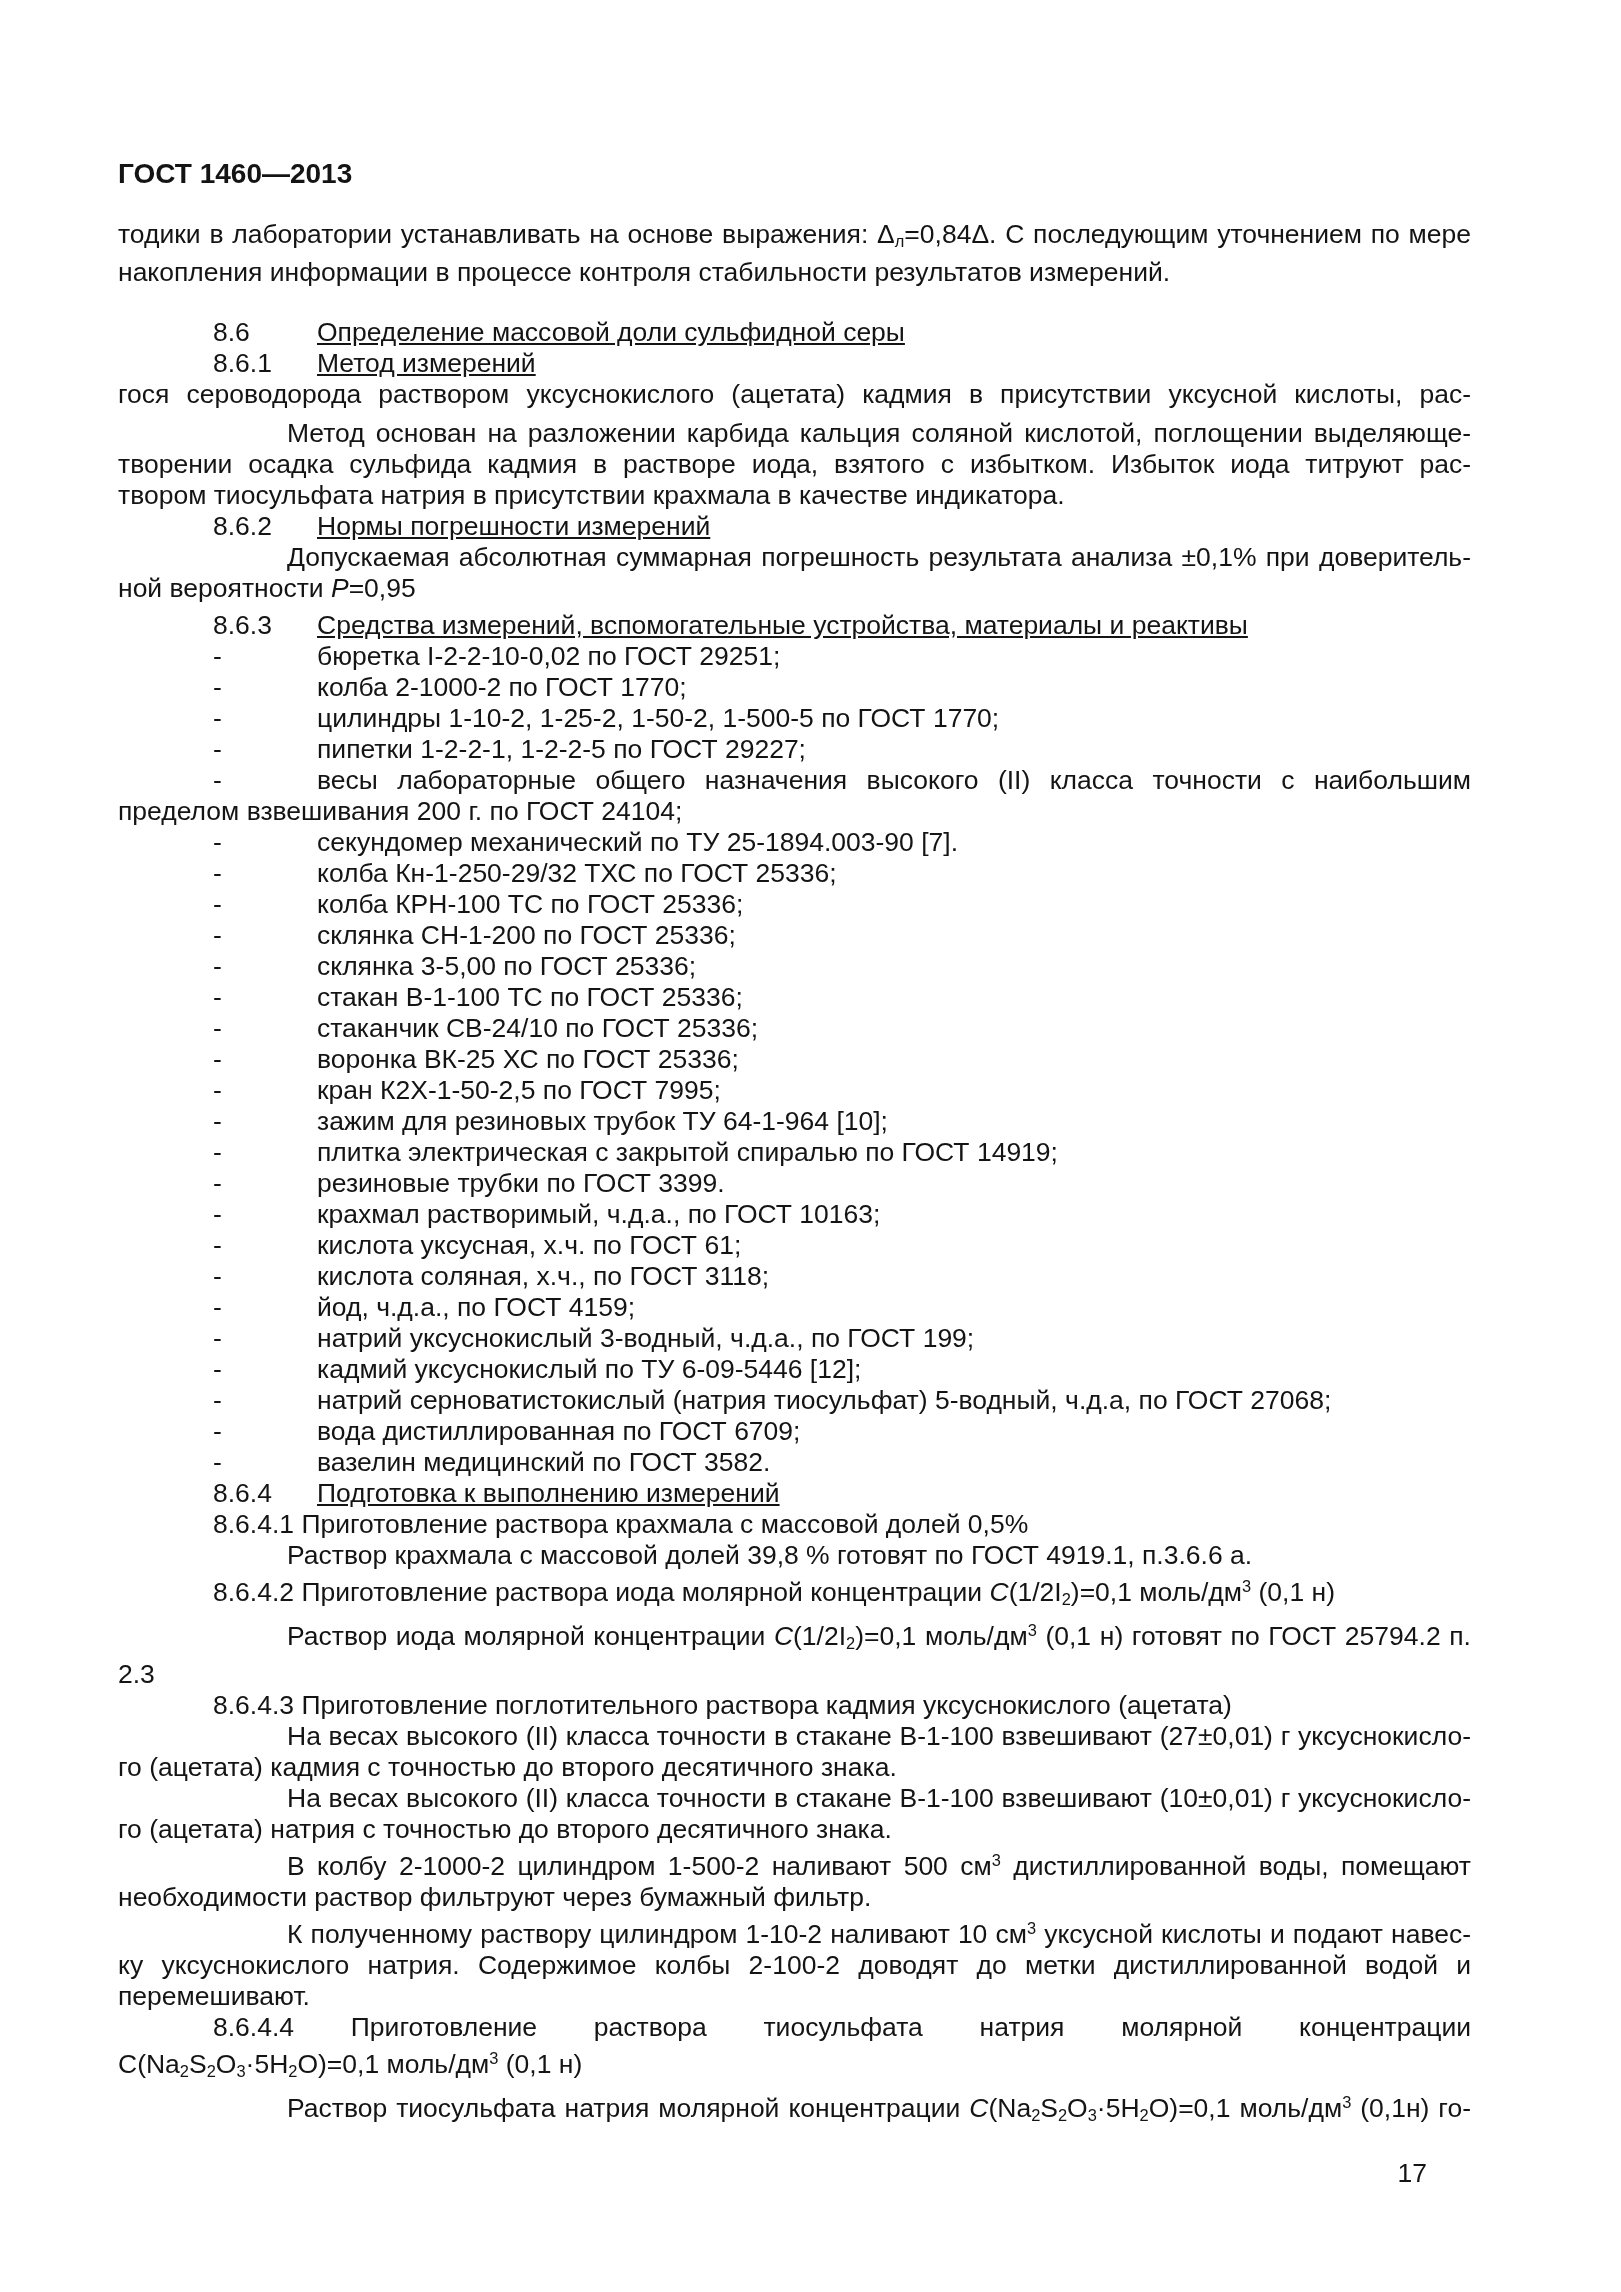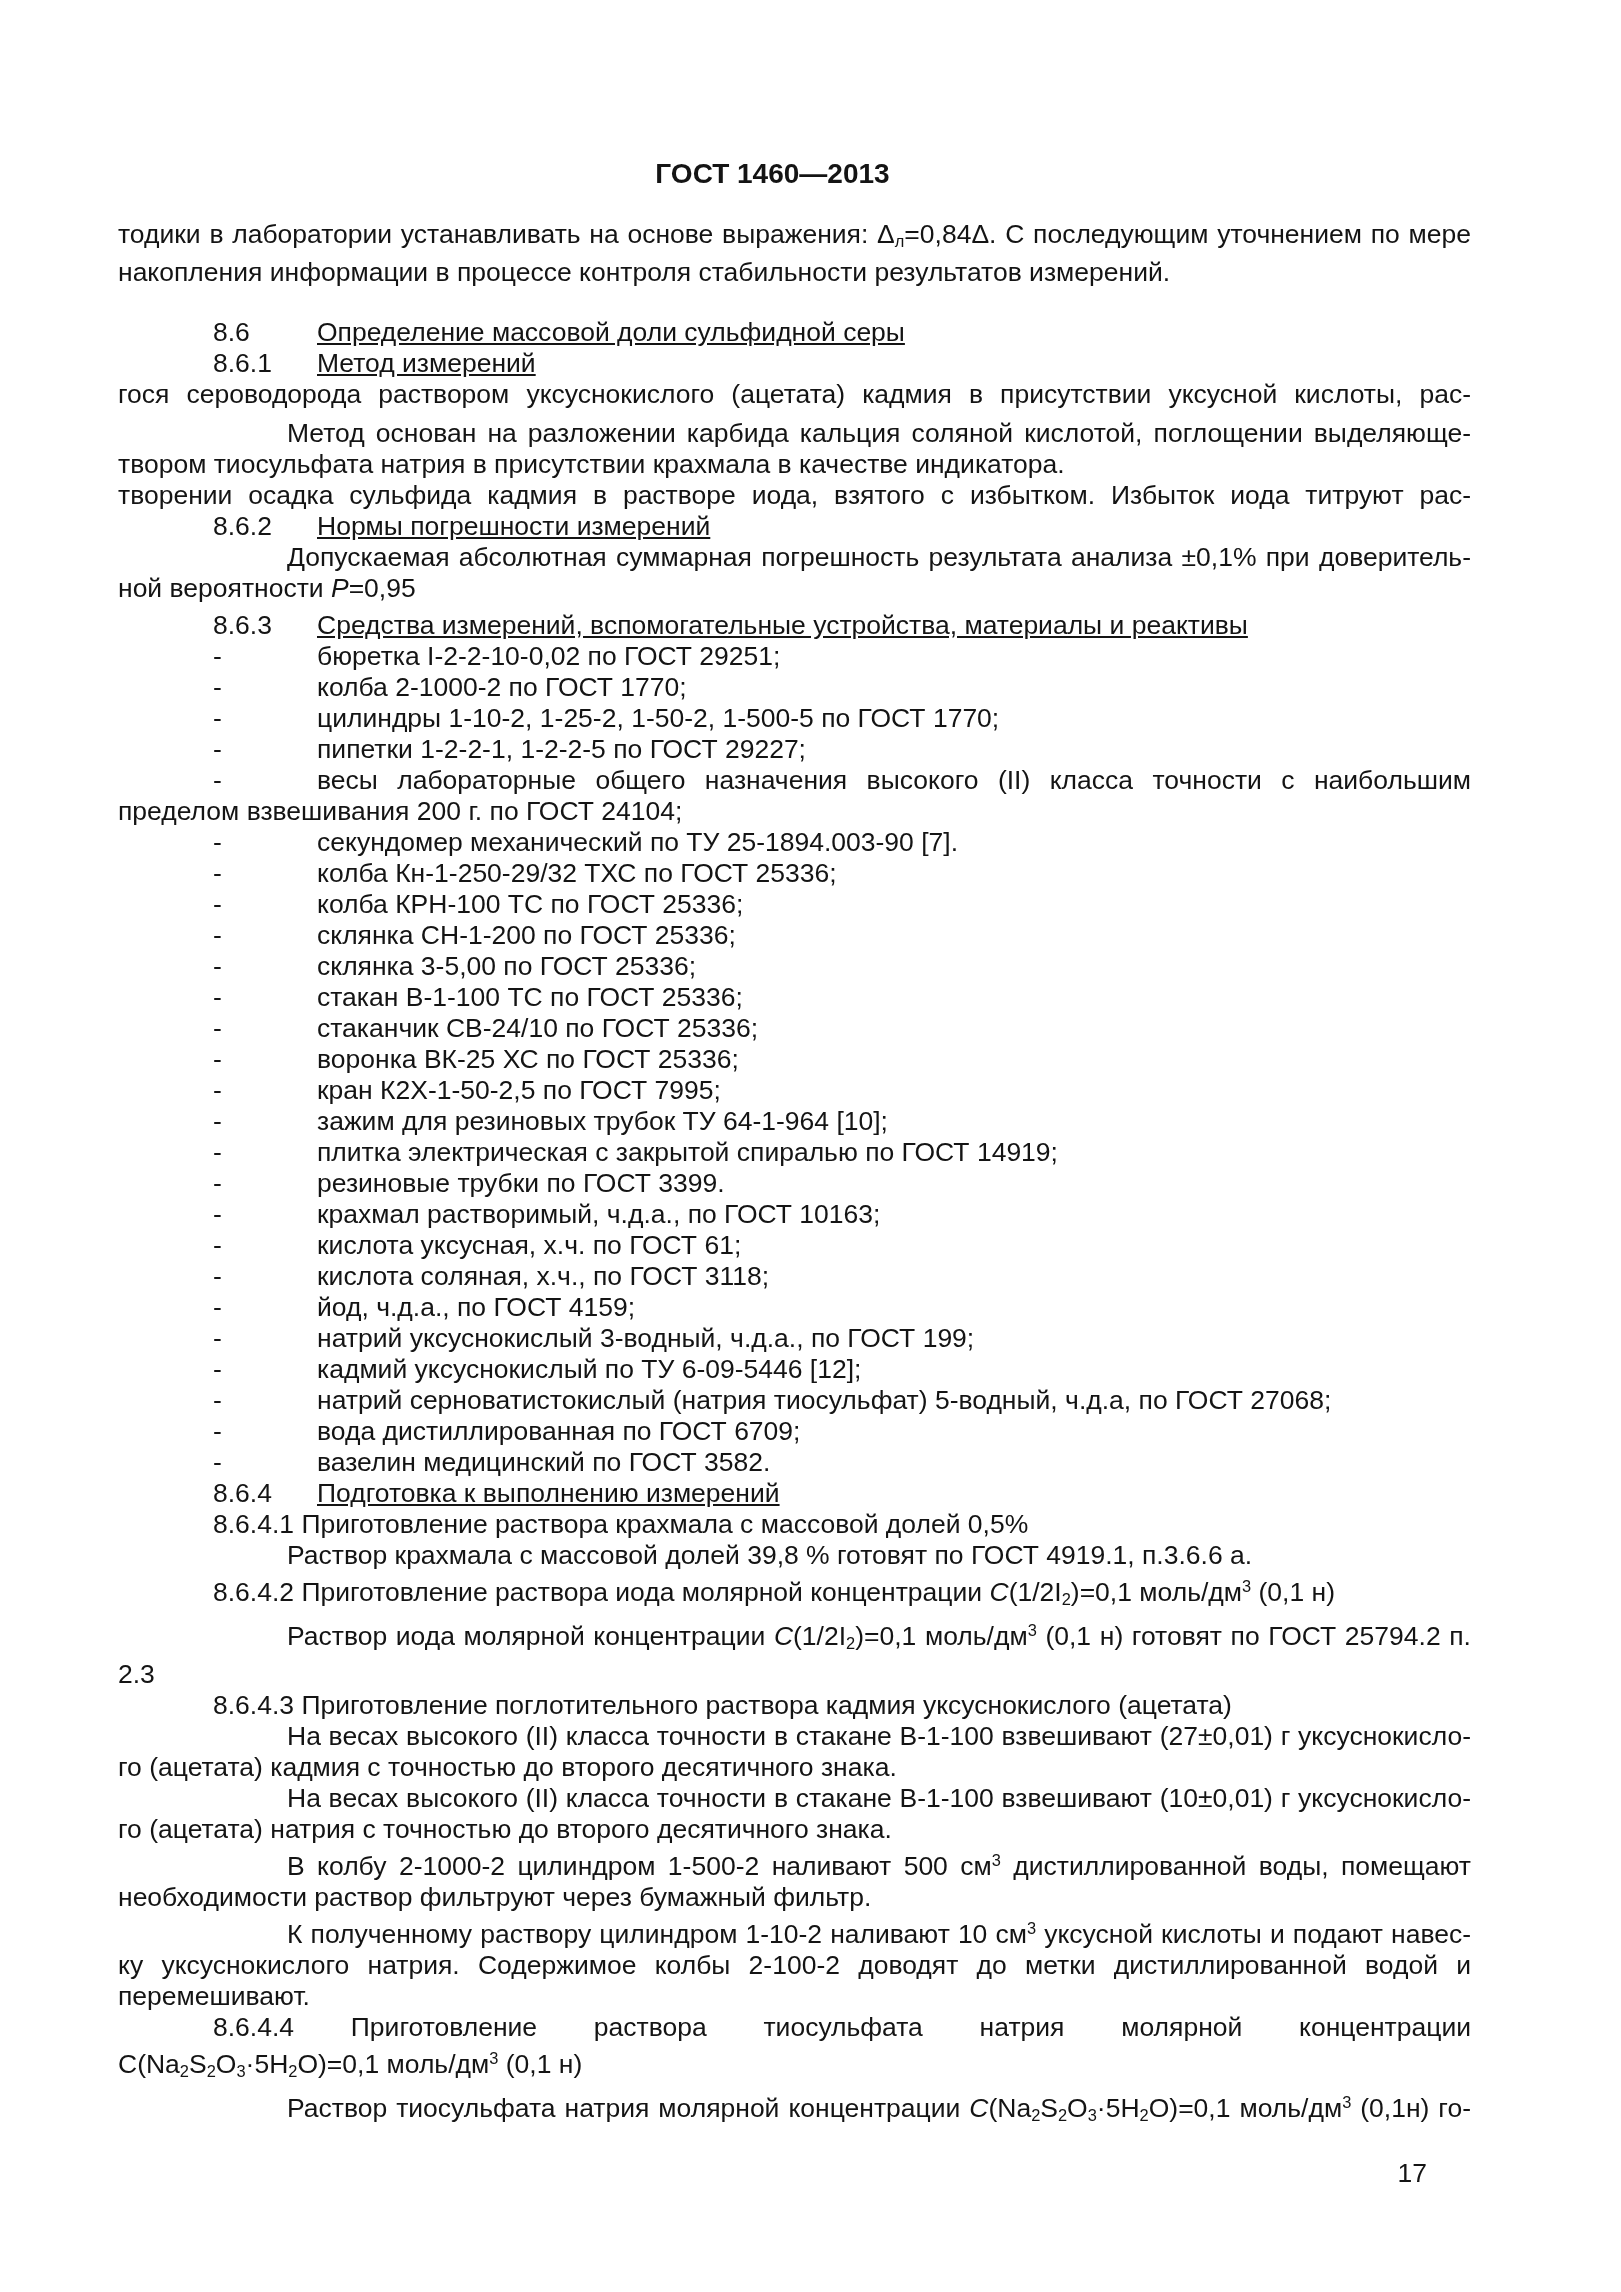--- a/index.html
+++ b/index.html
@@ -15,21 +15,21 @@
     margin: 0 auto;
     overflow: hidden;
   }
   .content {
     position: absolute;
     left: 118px;
     top: 157px;
     width: 1353px;
   }
   .doc-header {
-    text-align: center;
+    text-align: left;
     padding-right: 44px;
     font-weight: bold;
     font-size: 28px;
     line-height: 33px;
     margin-bottom: 29px;
   }
   .ln { min-height: 31px; }
   .jl { text-align: justify; text-align-last: justify; }
   .first { text-indent: 169px; }
   .hi { text-indent: 95px; }
@@ -52,22 +52,22 @@
 <div class="page">
   <div class="content">
     <div class="doc-header">ГОСТ 1460—2013</div>
     <div>
         <div class="ln  jl">тодики в лаборатории устанавливать на основе выражения: Δ<span class="sb">л</span>=0,84Δ. С последующим уточнением по мере</div>
         <div class="ln">накопления информации в процессе контроля стабильности результатов измерений.</div>
         <div class="ln ht" style="margin-top: 29px;"><span class="num">8.6</span>Определение массовой доли сульфидной серы</div>
         <div class="ln ht"><span class="num">8.6.1</span>Метод измерений</div>
         <div class="ln  jl">гося сероводорода раствором уксуснокислого (ацетата) кадмия в присутствии уксусной кислоты, рас-</div>
         <div class="ln first jl" style="margin-top: 7.8px;">Метод основан на разложении карбида кальция соляной кислотой, поглощении выделяюще-</div>
+        <div class="ln  jl">творении осадка сульфида кадмия в растворе иода, взятого с избытком. Избыток иода титруют рас-</div>
         <div class="ln">твором тиосульфата натрия в присутствии крахмала в качестве индикатора.</div>
-        <div class="ln  jl">творении осадка сульфида кадмия в растворе иода, взятого с избытком. Избыток иода титруют рас-</div>
         <div class="ln ht"><span class="num">8.6.2</span>Нормы погрешности измерений</div>
         <div class="ln first jl">Допускаемая абсолютная суммарная погрешность результата анализа ±0,1% при доверитель-</div>
         <div class="ln">ной вероятности <span class="it">Р</span>=0,95</div>
         <div class="ln ht" style="margin-top: 5.9px;"><span class="num">8.6.3</span>Средства измерений, вспомогательные устройства, материалы и реактивы</div>
         <div class="ln li"><span class="dash">-</span>бюретка I-2-2-10-0,02 по ГОСТ 29251;</div>
         <div class="ln li"><span class="dash">-</span>колба 2-1000-2 по ГОСТ 1770;</div>
         <div class="ln li"><span class="dash">-</span>цилиндры 1-10-2, 1-25-2, 1-50-2, 1-500-5 по ГОСТ 1770;</div>
         <div class="ln li"><span class="dash">-</span>пипетки 1-2-2-1, 1-2-2-5 по ГОСТ 29227;</div>
         <div class="ln li jl"><span class="dash">-</span>весы лабораторные общего назначения высокого (II) класса точности с наибольшим</div>
         <div class="ln">пределом взвешивания 200 г. по ГОСТ 24104;</div>

